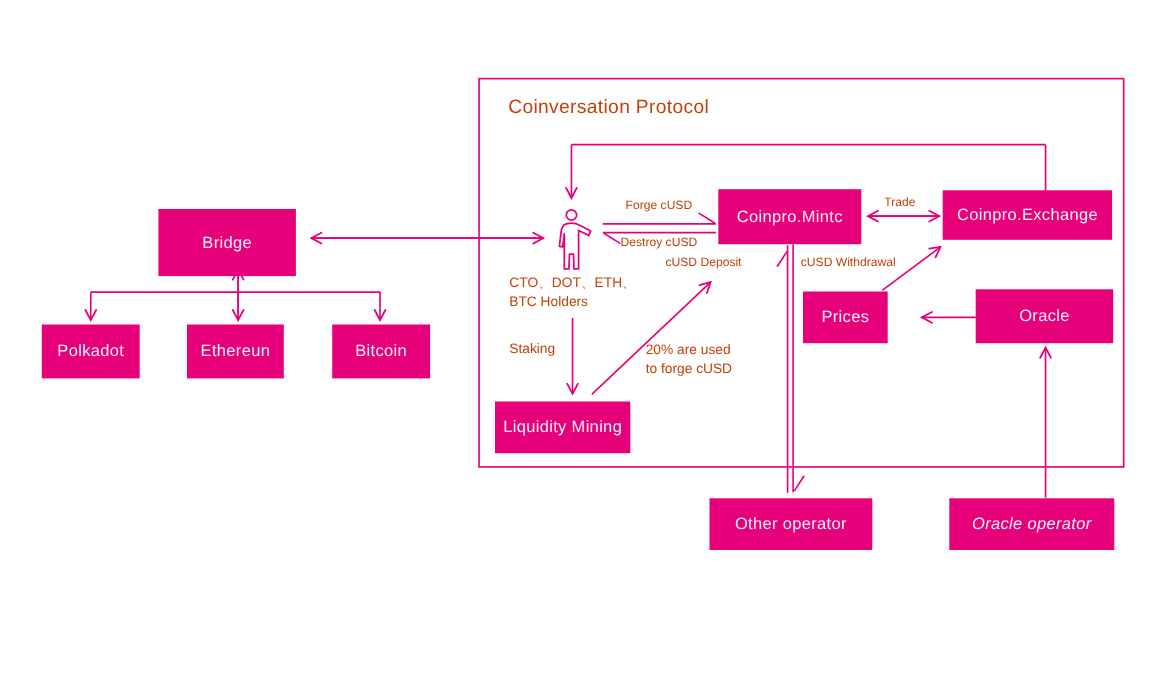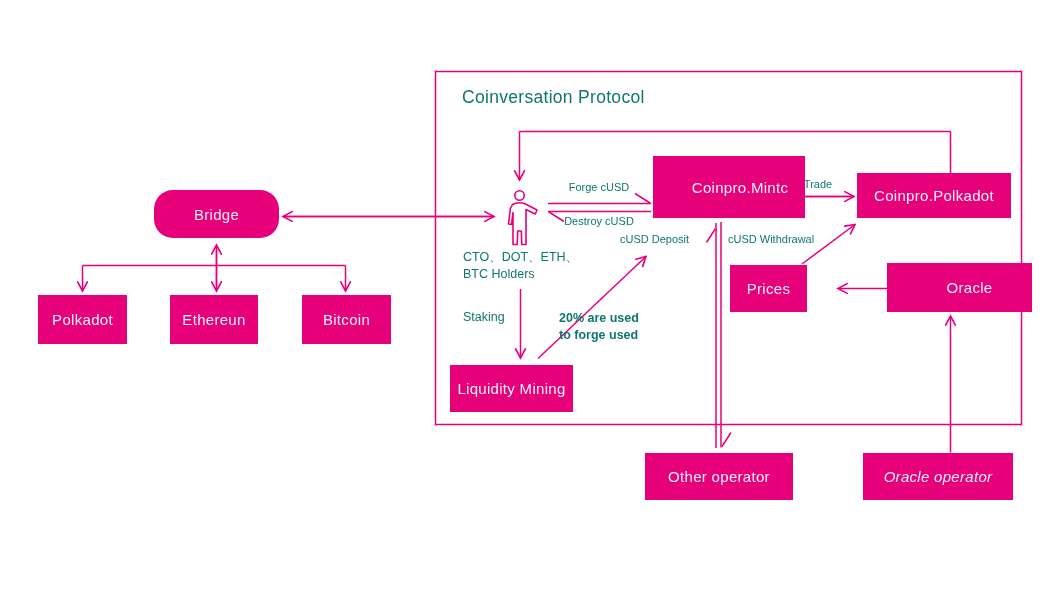--- a/index.html
+++ b/index.html
@@ -6,27 +6,27 @@
   .canvas {
     position:relative; width:1063px; height:613px; background:#ffffff;
     font-family:"Liberation Sans", "DejaVu Sans", sans-serif; overflow:hidden;
   }
   svg.overlay { position:absolute; left:0; top:0; }
   .node {
     position:absolute; background:#E6007A; color:#FBEFF7;
     display:flex; align-items:center; justify-content:center;
     font-size:15px; letter-spacing:0.3px; white-space:nowrap;
   }
-  .lbl { position:absolute; color:#0f766e; white-space:nowrap; }
+  .lbl { position:absolute; color:#c2410c; white-space:nowrap; }
   .lbl.small { font-size:11px; }
   .lbl.mid { font-size:12.5px; line-height:17px; }
   .title { font-size:17.5px; letter-spacing:0.3px; }
   .note { font-size:15.5px; letter-spacing:0.2px; }
   .center { text-align:center; }
-  .right { text-align:center; }
+  .right { text-align:left; }
 </style>
 </head>
 <body>
 
 <div class="canvas">
 
   <svg class="overlay" width="1063" height="613" viewBox="0 0 1063 613">
     <defs>
       <marker id="arw" viewBox="0 0 12 12" refX="10.5" refY="6" markerWidth="13" markerHeight="13" orient="auto" markerUnits="userSpaceOnUse">
         <path d="M2 1.5 L10.5 6 L2 10.5" fill="none" stroke="#E6007A" stroke-width="1.5" stroke-linecap="round"></path>
@@ -110,43 +110,43 @@
                  L537 210 L535.3 214 L526 209.5
                  L526 227 L526 244.5 L521.8 244.5 L521.3 231
                  L517.7 231 L517.2 244.5 L513 244.5 L513 227
                  L513 212.5 L511.5 224.5 L508.5 224 L510.4 208.5 Z"></path>
       </g>
     </g>
   </svg>
 
   <div class="lbl title" style="left:462px; top:87px;">Coinversation Protocol</div>
 
-  <div class="node" style="left:154px; top:190px; width:125px; height:48px;border-radius:19px;">
+  <div class="node" style="left:144px; top:190px; width:125px; height:61px;">
       <span>Bridge</span>
     </div>
   <div class="node" style="left:38px; top:295px; width:89px; height:49px;">
       <span>Polkadot</span>
     </div>
   <div class="node" style="left:170px; top:295px; width:88px; height:49px;">
       <span>Ethereun</span>
     </div>
   <div class="node" style="left:302px; top:295px; width:89px; height:49px;">
       <span>Bitcoin</span>
     </div>
 
-  <div class="node" style="left:653px; top:156px; width:130px; height:62px;padding-left:22px;">
+  <div class="node" style="left:653px; top:172px; width:130px; height:50px;">
       <span>Coinpro.Mintc</span>
     </div>
   <div class="node" style="left:857px; top:173px; width:154px; height:45px;">
-      <span>Coinpro.Polkadot</span>
+      <span>Coinpro.Exchange</span>
     </div>
   <div class="node" style="left:730px; top:265px; width:77px; height:47px;">
       <span>Prices</span>
     </div>
-  <div class="node" style="left:887px; top:263px; width:125px; height:49px;padding-left:20px;">
+  <div class="node" style="left:887px; top:263px; width:125px; height:49px;">
       <span>Oracle</span>
     </div>
   <div class="node" style="left:450px; top:365px; width:123px; height:47px;">
       <span>Liquidity Mining</span>
     </div>
   <div class="node" style="left:645px; top:453px; width:148px; height:47px;">
       <span>Other operator</span>
     </div>
   <div class="node" style="left:863px; top:453px; width:150px; height:47px;font-style:italic;">
       <span>Oracle operator</span>
@@ -158,18 +158,18 @@
   <div class="lbl small right" style="left:605px; top:233px; width:99px;">cUSD Deposit</div>
   <div class="lbl small" style="left:728px; top:233px;">cUSD Withdrawal</div>
 
   <div class="lbl mid" style="left:463px; top:249px;">
     <span style="display:block;">CTO、DOT、ETH、</span>
     <span style="display:block;">BTC Holders</span>
   </div>
 
   <div class="lbl mid" style="left:463px; top:309px;">Staking</div>
 
-  <div class="lbl mid" style="left:559px; top:310px;font-weight:bold;">
+  <div class="lbl mid" style="left:587px; top:310px;">
     <span style="display:block;">20% are used</span>
-    <span style="display:block;">to forge used</span>
+    <span style="display:block;">to forge cUSD</span>
   </div>
 
 </div>
 
 </body></html>

